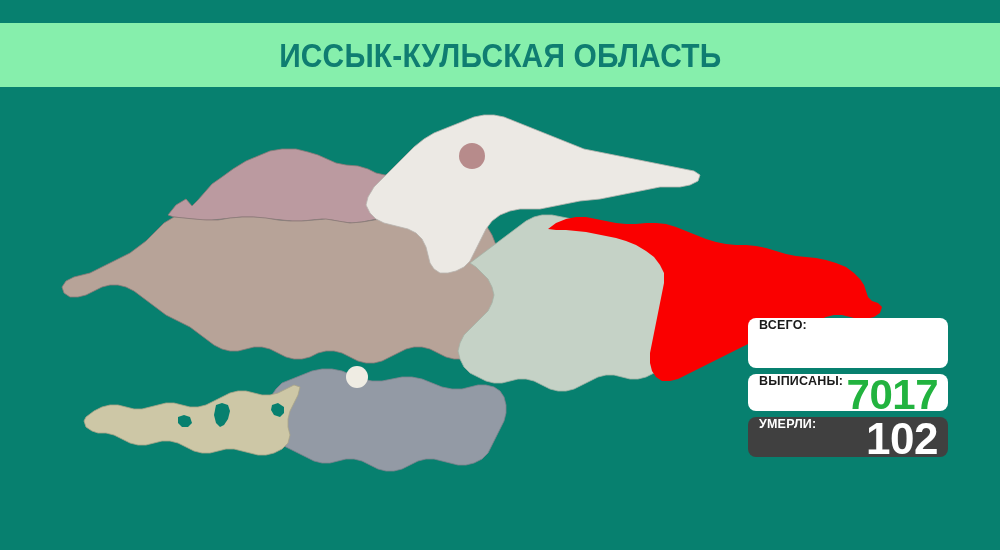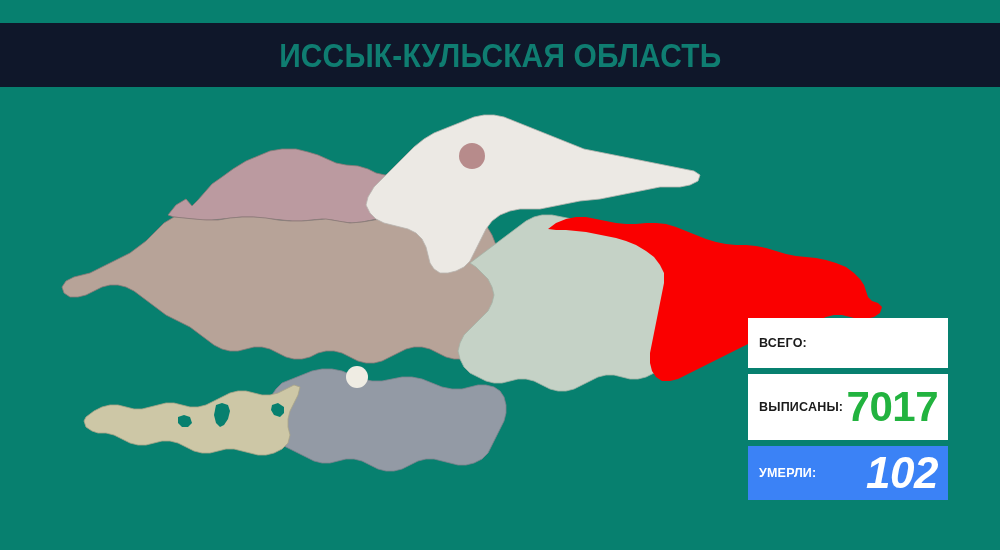--- a/index.html
+++ b/index.html
@@ -20,21 +20,21 @@
   .band-top {
     position: absolute;
     left: 0; top: 0;
     width: 1000px; height: 23px;
     background: #07806f;
   }
   .title-band {
     position: absolute;
     left: 0; top: 23px;
     width: 1000px; height: 64px;
-    background: #0f172a;
+    background: #86efac;
     display: flex;
     align-items: center;
     justify-content: center;
   }
   .title-text {
     color: #0f7d71;
     font-size: 34px;
     font-weight: bold;
     letter-spacing: 0.2px;
     transform: scaleX(0.88);
@@ -54,49 +54,49 @@
 
   
   .stats {
     position: absolute;
     left: 748px;
     top: 318px;
     width: 200px;
   }
   .stat-row {
     display: flex;
-    align-items: center;
     justify-content: space-between;
     box-sizing: border-box;
     padding: 0 10px 0 11px;
     margin-bottom: 6px;
+    border-radius: 8px;
   }
   .stat-row.light { background: #ffffff; height: 50px; }
-  .stat-row.dark  { background: #3b82f6; height: 54px; margin-bottom: 0; }
-  .stat-row.r2 { height: 66px; }
+  .stat-row.dark  { background: #404040; height: 40px; margin-bottom: 0; }
+  .stat-row.r2 { height: 37px; }
 
   .stat-label {
     font-size: 12.5px;
     font-weight: bold;
     letter-spacing: 0.2px;
     color: #1a1a1a;
     white-space: nowrap;
   }
   .stat-row.dark .stat-label { color: #ffffff; }
 
   .stat-value {
     font-size: 42px;
     font-weight: bold;
     line-height: 1;
     letter-spacing: -0.5px;
     white-space: nowrap;
   }
   .v-total   { color: #fa0a0a; }
   .v-recov   { color: #22b33f; }
-  .v-died    { color: #ffffff; font-size: 44px; font-style: italic; }
+  .v-died    { color: #ffffff; font-size: 44px; }
 </style>
 </head>
 <body>
 
 <div id="stage">
 
   <div class="band-top"></div>
 
   <div class="title-band">
     <div class="title-text">ИССЫК-КУЛЬСКАЯ ОБЛАСТЬ</div>

